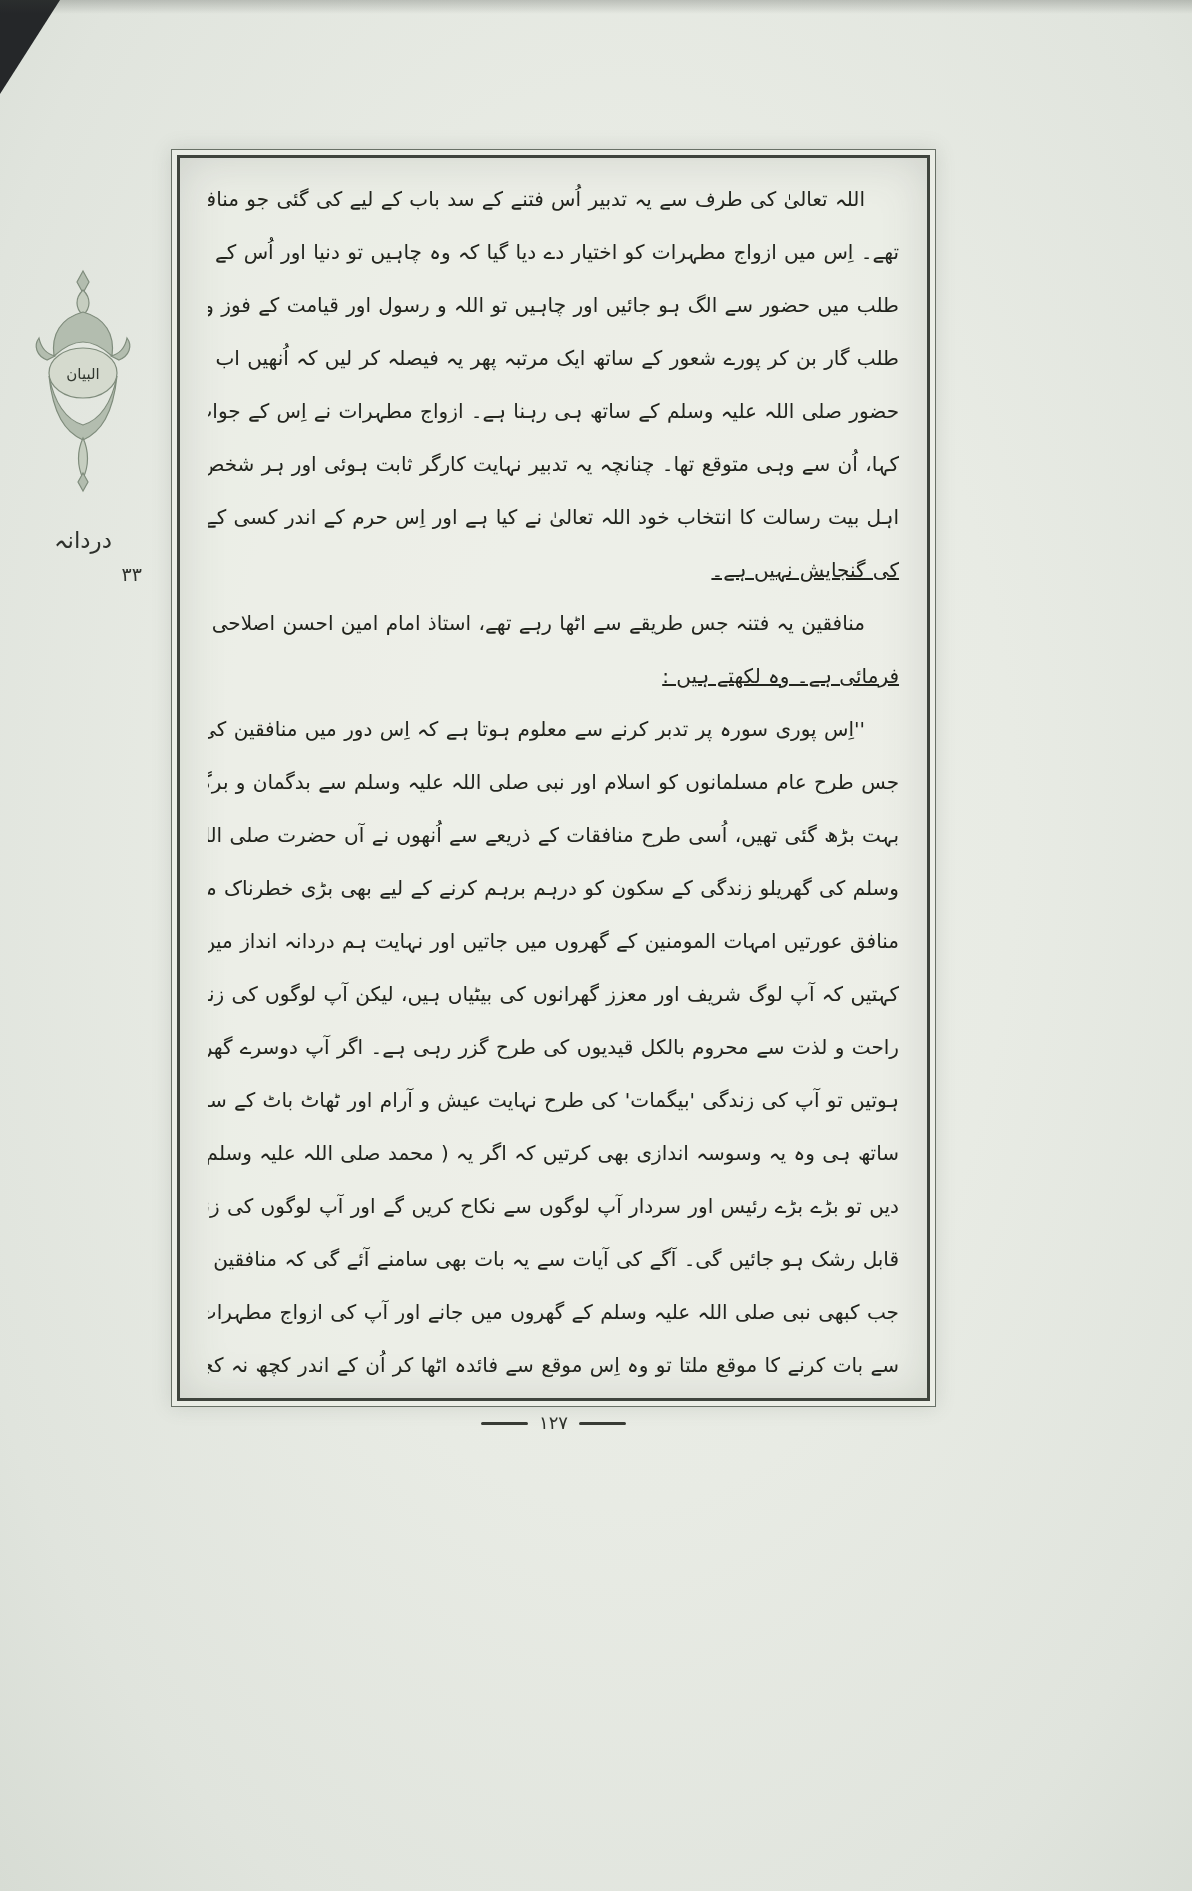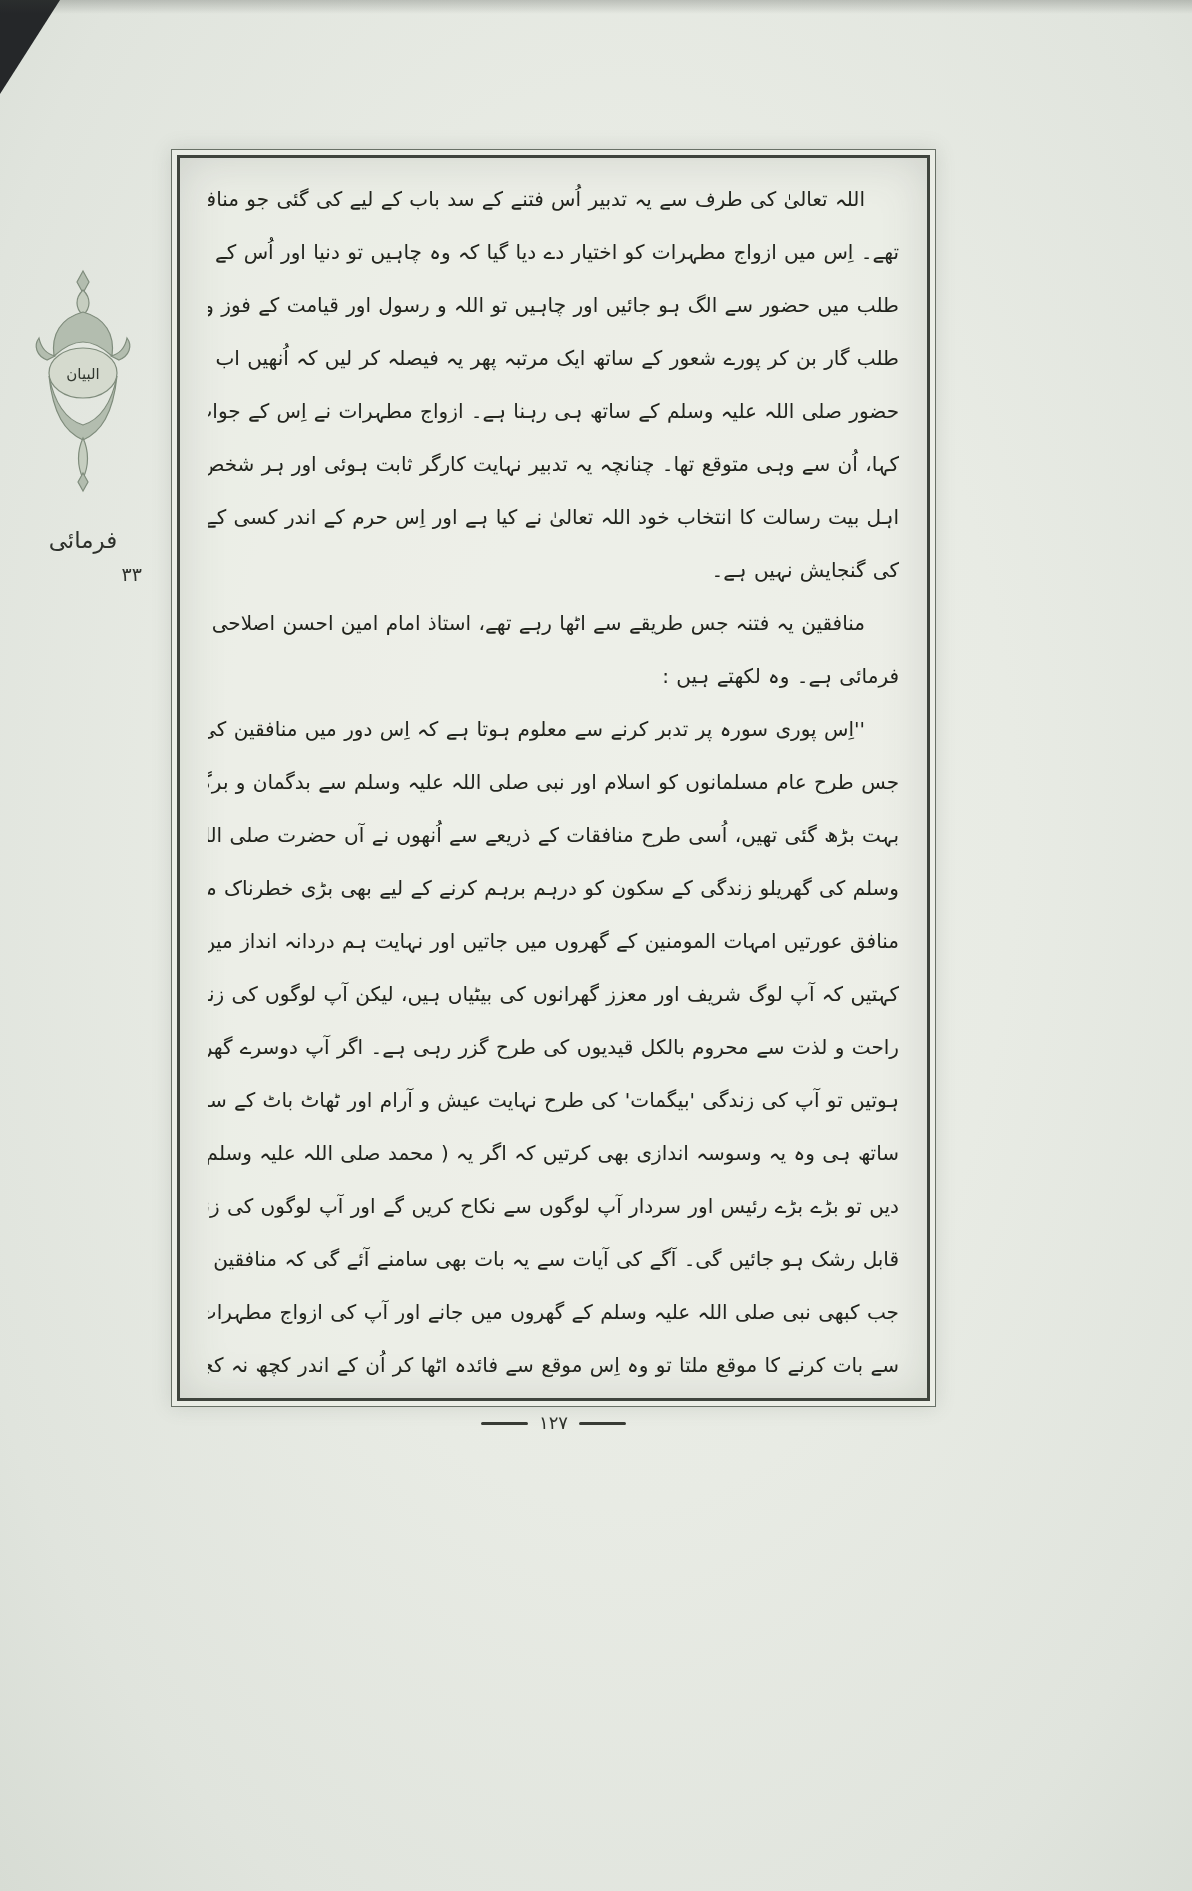--- a/index.html
+++ b/index.html
@@ -41,21 +41,21 @@
   }
 
   
   .text { direction:rtl; font-size:20px; color:#22241d; }
   .line {
     height:53px; line-height:53px;
     white-space:nowrap; overflow:hidden;
     text-align:justify; text-align-last:justify;
     word-spacing:1px;
   }
-  .line.short { text-align-last:right; }
+  .line.short { text-align-last:right;text-decoration:underline; }
   .line.indent { padding-right:34px; }
 
   
   .page-footer {
     position:absolute; left:171px; top:1414px; width:765px;
     display:flex; align-items:center; justify-content:center; gap:11px;
     color:#2d302a;
   }
   .rule { display:inline-block; width:47px; height:0; border-top:3px solid #383b35; border-radius:2px; }
   .num { font-size:18px; line-height:1; letter-spacing:1px; }
@@ -79,21 +79,21 @@
           <path d="M92 92 C102 88 106 78 100 70 C98 80 92 86 84 88 Z"></path>
           <ellipse cx="56" cy="105" rx="34" ry="25" fill="#d5dace"></ellipse>
           <path d="M22 108 C28 138 40 152 56 157 C72 152 84 138 90 108 C86 146 74 164 56 172 C38 164 26 146 22 108 Z"></path>
           <path d="M56 170 C62 183 62 198 56 210 C50 198 50 183 56 170 Z" fill="#c6cec0"></path>
           <path d="M56 205 L61 214 L56 223 L51 214 Z"></path>
         </g>
         <text x="56" y="111" text-anchor="middle" font-size="15" fill="#31372f">البیان</text>
       </svg>
     </div>
     <div class="surah-label">
-      <div class="surah-name">فرمائی</div>
+      <div class="surah-name">دردانہ</div>
       <div class="surah-number">۳۳</div>
     </div>
   </aside>
 
   <main class="frame">
     <div class="frame-inner">
       <div class="text" dir="rtl" lang="ur">
 
         <div class="line indent">اللہ تعالیٰ کی طرف سے یہ تدبیر اُس فتنے کے سد باب کے لیے کی گئی جو منافقین اٹھانا چاہتے</div>
         <div class="line">تھے۔ اِس میں ازواج مطہرات کو اختیار دے دیا گیا کہ وہ چاہیں تو دنیا اور اُس کے عیش کی</div>

